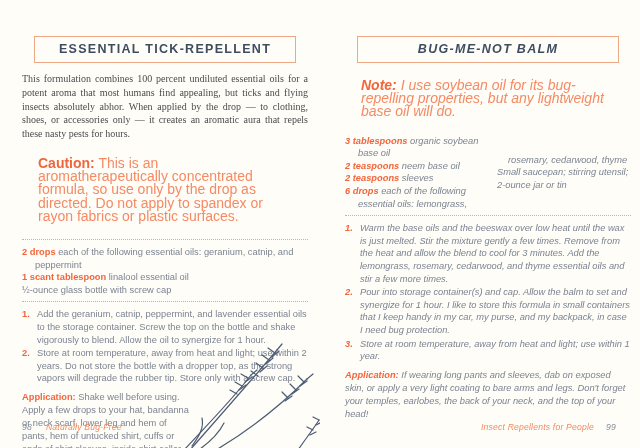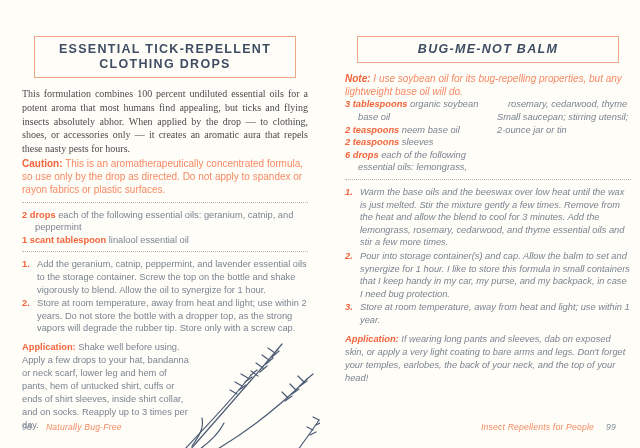--- a/index.html
+++ b/index.html
@@ -10,39 +10,39 @@
   .page-right{left:320px;font-style:italic;}
   .content{position:absolute;top:36px;width:286px;}
   .page-left .content{left:22px;}
   .page-right .content{left:25px;}
 
   .title-box{border:1.5px solid #efa887;text-align:center;padding:5px 6px 5px;margin:0 12px 9px;}
   .title{color:#3f4d63;font-weight:bold;font-size:12.5px;line-height:15px;letter-spacing:1.3px;}
 
   .intro{font-family:"Liberation Serif",serif;color:#4b4b4d;font-size:10px;line-height:13.8px;text-align:justify;margin:0 0 1px;}
 
-  .notice{font-size:10px;line-height:13.2px;color:#f58a64;margin:0;}
+  .notice{font-size:14px;line-height:13.2px;color:#f58a64;margin:16px;}
   .notice .lbl{color:#f2653c;font-weight:bold;}
 
   .divider{border:0;border-top:1.5px dotted #b9b6b0;margin:5px 0 6px;}
 
   .ing-line{font-size:9.3px;line-height:12.6px;color:#7b8491;padding-left:13px;text-indent:-13px;margin:0;}
   .amt{color:#f2653c;font-weight:bold;}
   .amt:empty{display:none;}
 
   .steps{margin:1px 0 0;}
   .step{display:flex;font-size:9.3px;line-height:12.6px;color:#7b8491;margin:0 0 1px;}
   .step-num{flex:none;width:15px;color:#f2653c;font-weight:bold;}
   .step-text{flex:1;}
 
   .application{font-size:9.3px;line-height:13px;color:#7b8491;margin:6px 0 0;}
   .application .lbl{color:#f2653c;font-weight:bold;}
   .wrap-spacer{float:right;width:118px;height:58px;margin-top:26px;}
 
-  .cols{display:flex;}
+  .cols{display:flex;align-items:center;}
   .col-a{width:152px;flex:none;}
   .col-b{flex:1;}
   .col-line{font-size:9.3px;line-height:12.6px;color:#7b8491;margin:0;}
   .col-line.cont{padding-left:11px;}
 
   .footer{position:absolute;bottom:12px;font-size:8.6px;letter-spacing:.2px;}
   .footer-left{left:22px;font-style:italic;}
   .footer-right{right:24px;text-align:right;}
   .pg-num{color:#83909b;}
   .sec-name{color:#f28a60;}
@@ -56,32 +56,32 @@
 </head>
 <body>
 
 <div class="spread">
 
   <div class="page page-left">
     <div class="content">
 
       <div class="title-box">
         <div class="title">ESSENTIAL TICK-REPELLENT</div>
-        <div class="title">CLOTHING DROPS</div>
       </div>
 
       <p class="intro">This formulation combines 100 percent undiluted essential oils for a potent aroma that most humans find appealing, but ticks and flying insects absolutely abhor. When applied by the drop — to clothing, shoes, or accessories only — it creates an aromatic aura that repels these nasty pests for hours.</p>
 
       <p class="notice"><span class="lbl">Caution:</span><span> This is an aromatherapeutically concentrated formula, so use only by the drop as directed. Do not apply to spandex or rayon fabrics or plastic surfaces.</span></p>
 
       <hr class="divider">
 
       <div>
         <p class="ing-line"><span class="amt">2 drops</span><span> each of the following essential oils: geranium, catnip, and peppermint</span></p>
         <p class="ing-line"><span class="amt">1 scant tablespoon</span><span> linalool essential oil</span></p>
+        <p class="ing-line"><span>½-ounce glass bottle with screw cap</span></p>
       </div>
 
       <hr class="divider">
 
       <div class="steps">
         <div class="step">
           <span class="step-num">1.</span>
           <span class="step-text">Add the geranium, catnip, peppermint, and lavender essential oils to the storage container. Screw the top on the bottle and shake vigorously to blend. Allow the oil to synergize for 1 hour.</span>
         </div>
         <div class="step">

